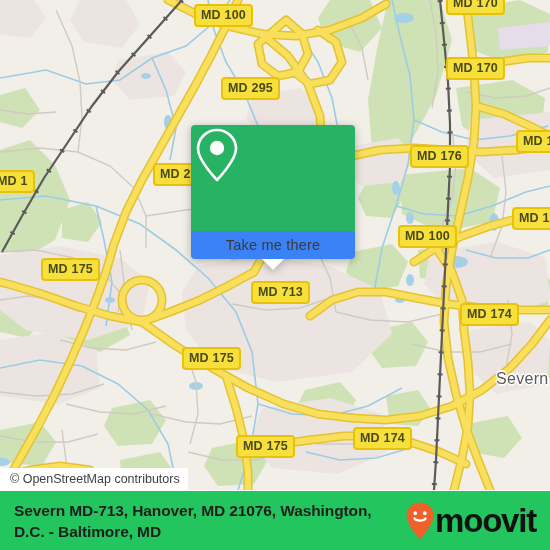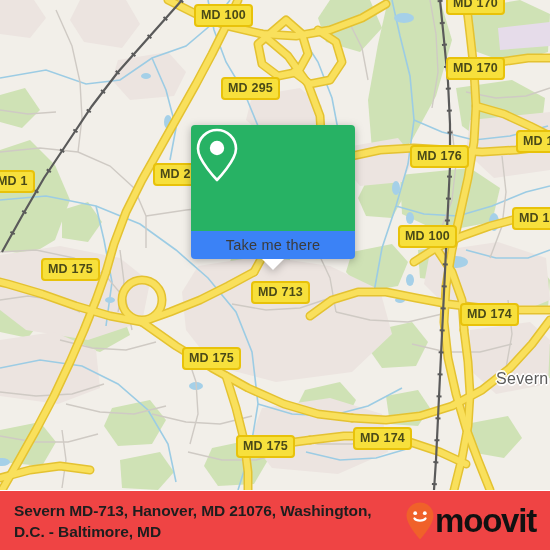--- a/index.html
+++ b/index.html
@@ -85,21 +85,21 @@
     z-index:45;
   }
   #attrib .txt{
     color:#3f3f3f;font-size:12.5px;font-family:"Liberation Sans", sans-serif;
     white-space:nowrap;
   }
 
   
   #footer{
     position:absolute;left:0;top:490px;width:550px;height:60px;
-    background:#ef4444;
+    background:#22c55e;
     display:flex;align-items:center;
     box-sizing:border-box;
     padding:0 14px 0 14px;
     border-top:1px solid #ffffff;
   }
   #footer-text{
     flex:1 1 auto;
     color:#1e1e1e;
     font-size:15.5px;
     line-height:21px;
@@ -352,20 +352,23 @@
           <path d="M26 5 C15.5 5 7 13.4 7 23.8 C7 35.5 26 55 26 55 C26 55 45 35.5 45 23.8 C45 13.4 36.5 5 26 5 Z" fill="none" stroke="#ffffff" stroke-width="2.6" stroke-linejoin="round"></path>
           <circle cx="26" cy="23" r="7.2" fill="#ffffff"></circle>
         </svg>
       </div>
       <div id="popup-foot">
         <span class="lbl">Take me there</span>
         <span id="popup-tail"></span>
       </div>
     </div>
 
+    <div id="attrib">
+      <span class="txt">© OpenStreetMap contributors</span>
+    </div>
 
   </div>
 
   <div id="footer">
     <div id="footer-text">Severn MD-713, Hanover, MD 21076, Washington, D.C. - Baltimore, MD</div>
     <div id="brand">
       <svg width="30" height="40" viewBox="0 0 30 40">
         <path d="M15 1.5 C7.5 1.5 1.5 7.4 1.5 14.6 C1.5 24 15 38.5 15 38.5 C15 38.5 28.5 24 28.5 14.6 C28.5 7.4 22.5 1.5 15 1.5 Z" fill="#f0612a"></path>
         <circle cx="10.2" cy="12.2" r="1.9" fill="#ffffff"></circle>
         <circle cx="19.8" cy="12.2" r="1.9" fill="#ffffff"></circle>

